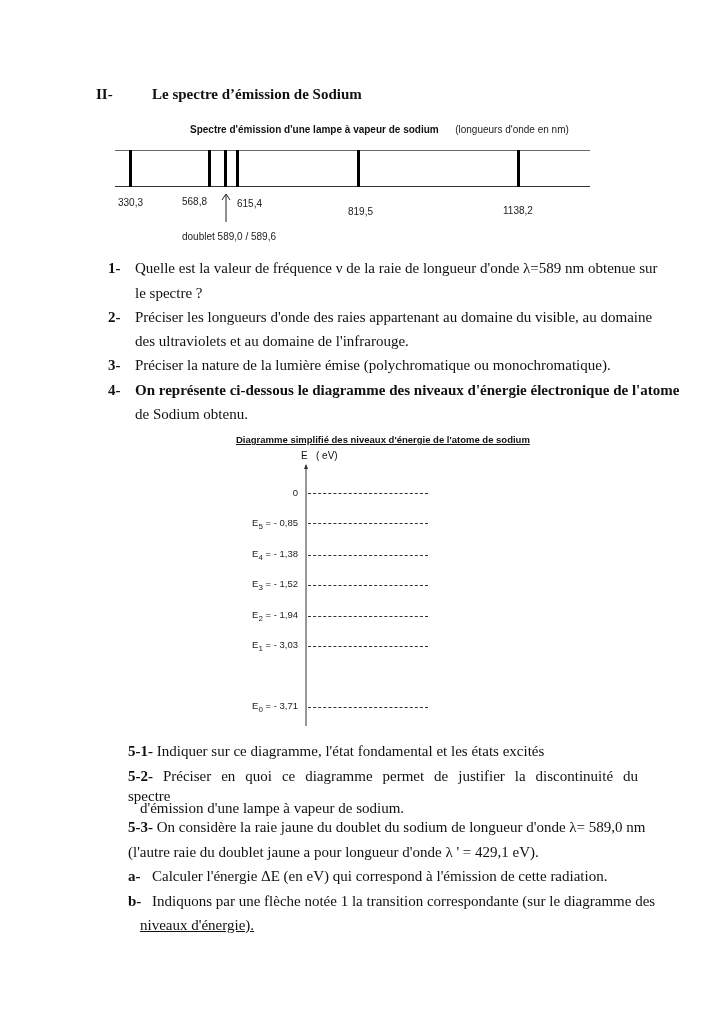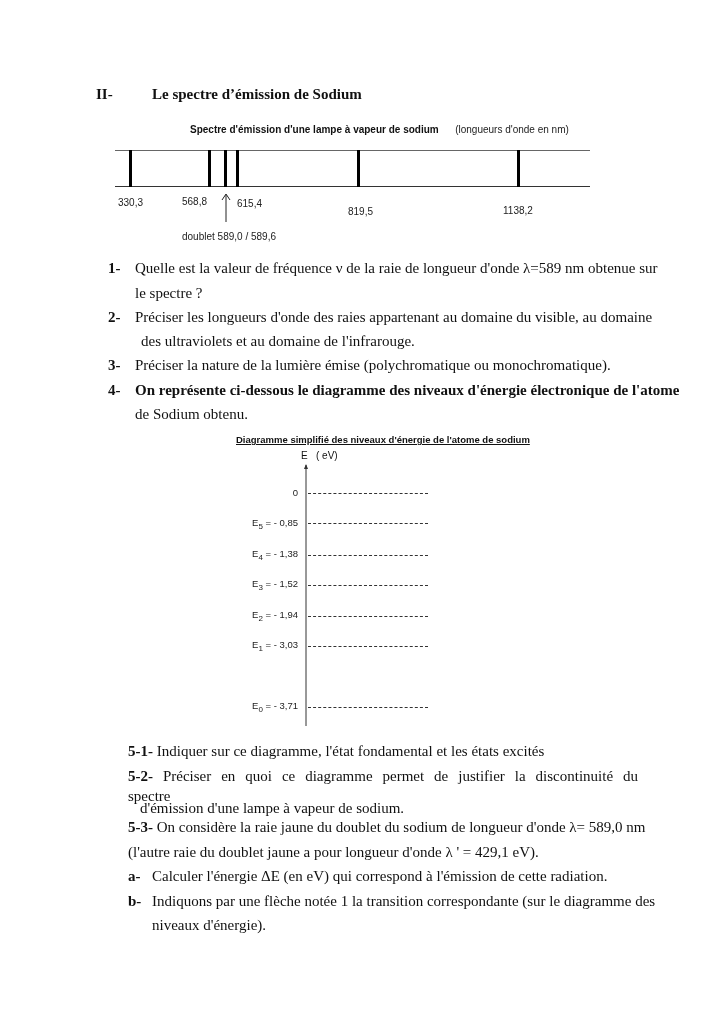--- a/index.html
+++ b/index.html
@@ -55,21 +55,21 @@
 <div class="abs serif q" style="left:108px;top:258px;width:530px;">
   <span class="num">1-</span>
   <span style="position:absolute;left:27px;">Quelle est la valeur de fréquence ν de la raie de longueur d'onde λ=589 nm obtenue sur</span>
 </div>
 <div class="abs serif q" style="left:135px;top:283px;">le spectre ?</div>
 
 <div class="abs serif q" style="left:108px;top:307px;width:530px;">
   <span class="num">2-</span>
   <span style="position:absolute;left:27px;">Préciser les longueurs d'onde des raies appartenant au domaine du visible, au domaine</span>
 </div>
-<div class="abs serif q" style="left:141px;top:331px;">des ultraviolets et au domaine de l'infrarouge.</div>
+<div class="abs serif q" style="left:135px;top:331px;">des ultraviolets et au domaine de l'infrarouge.</div>
 
 <div class="abs serif q" style="left:108px;top:355px;">
   <span class="num">3-</span>
   <span style="position:absolute;left:27px;">Préciser la nature de la lumière émise (polychromatique ou monochromatique).</span>
 </div>
 
 <div class="abs serif q" style="left:108px;top:380px;width:530px;">
   <span class="num">4-</span>
   <span style="position:absolute;left:27px;font-weight:bold;">On représente ci-dessous le diagramme des niveaux d'énergie électronique de l'atome</span>
 </div>
@@ -121,13 +121,13 @@
 
 <div class="abs serif q" style="left:128px;top:866px;">
   <span class="num">a-</span>
   <span style="position:absolute;left:24px;text-align:right;">Calculer l'énergie ΔE (en eV) qui correspond à l'émission de cette radiation.</span>
 </div>
 
 <div class="abs serif q" style="left:128px;top:891px;">
   <span class="num">b-</span>
   <span style="position:absolute;left:24px;">Indiquons par une flèche notée 1 la transition correspondante (sur le diagramme des</span>
 </div>
-<div class="abs serif q" style="left:152px;top:915px;">niveaux d'énergie).</div>
+<div class="abs serif q" style="left:140px;top:915px;text-decoration:underline;">niveaux d'énergie).</div>
 
 </body></html>

